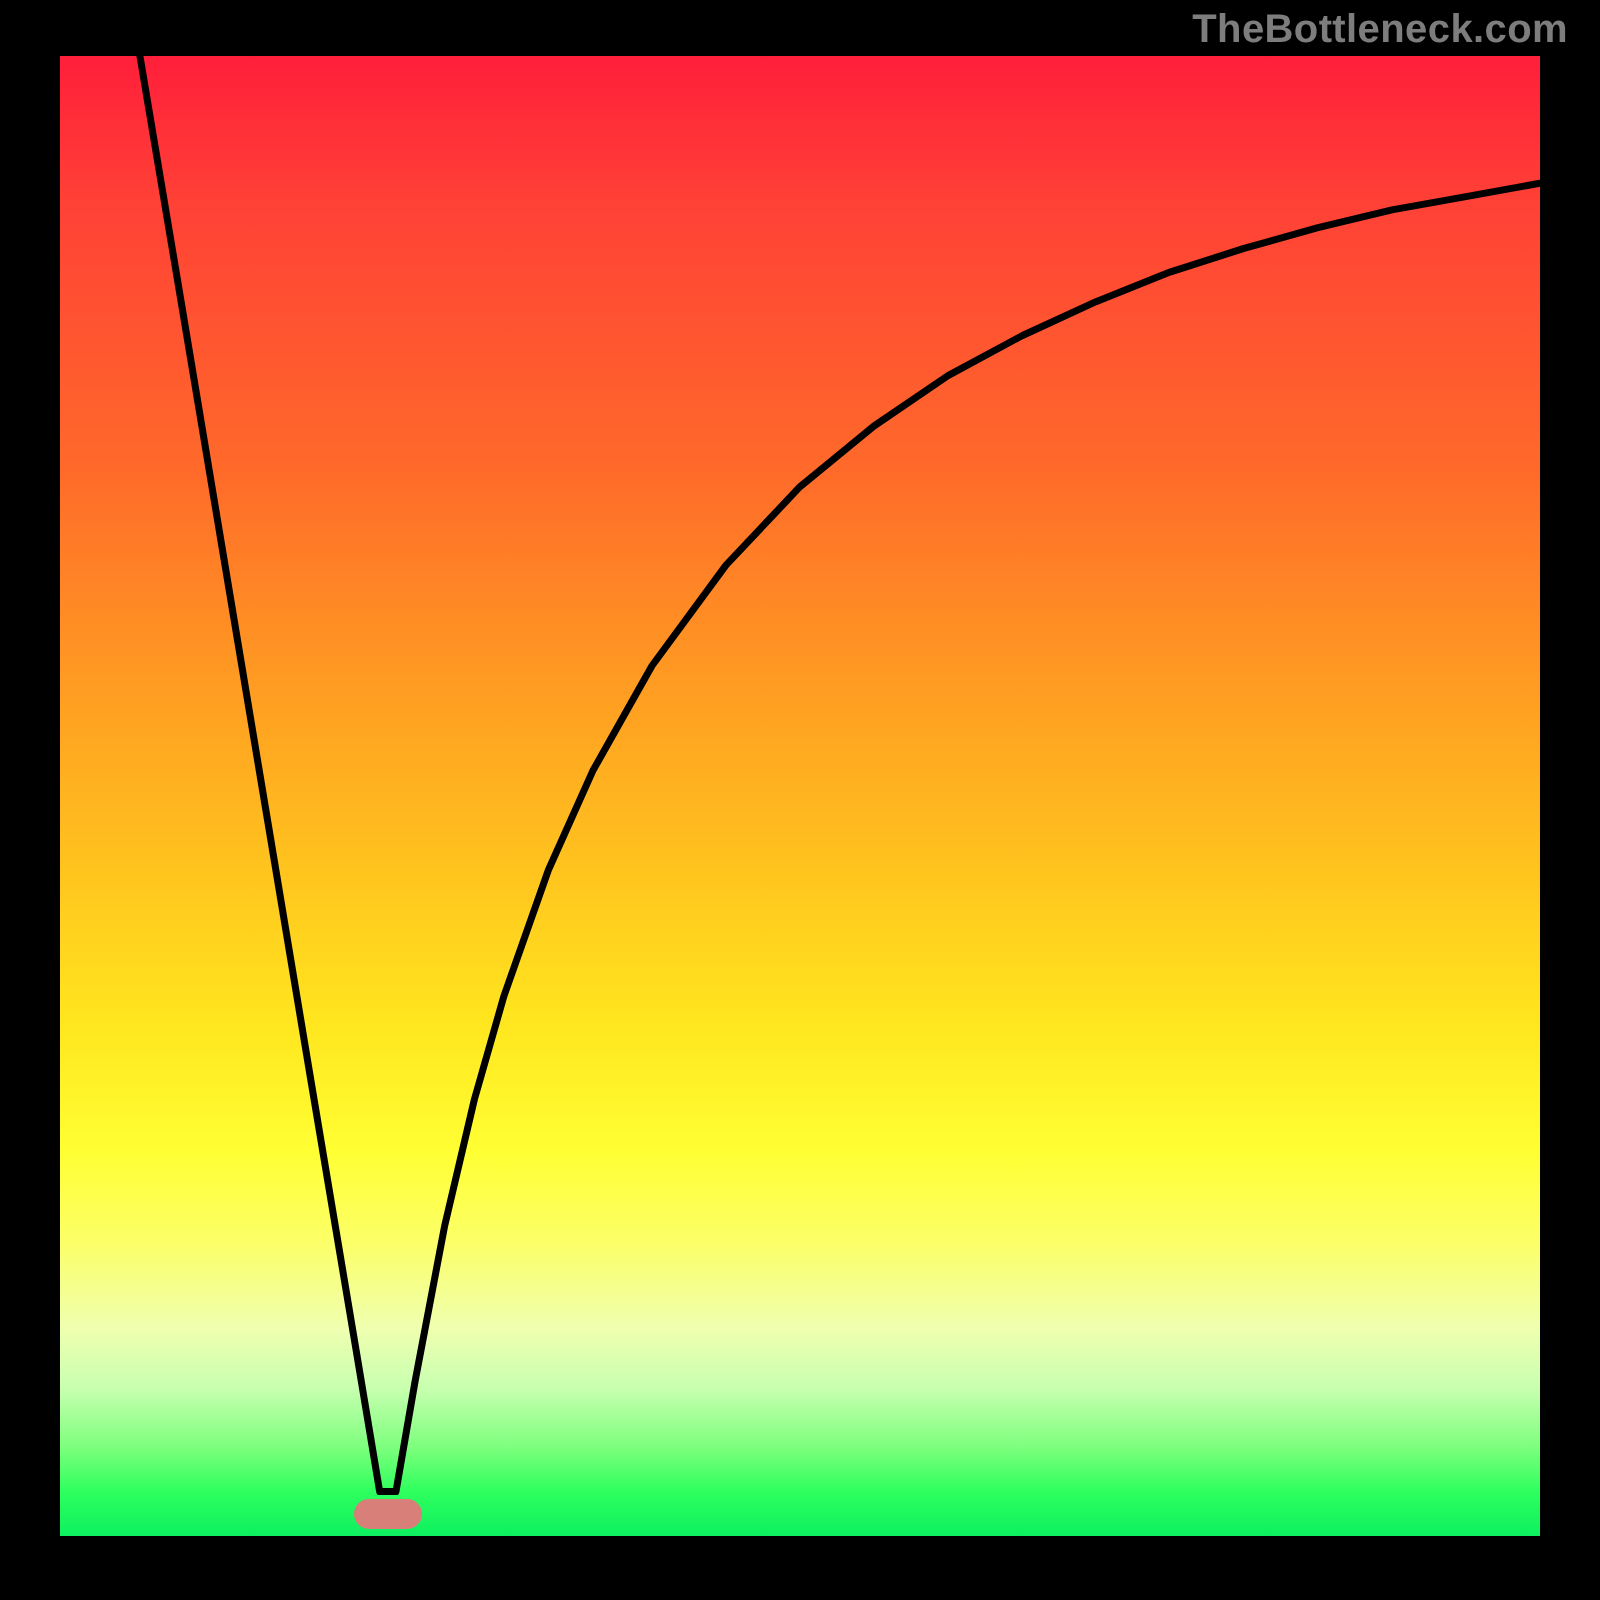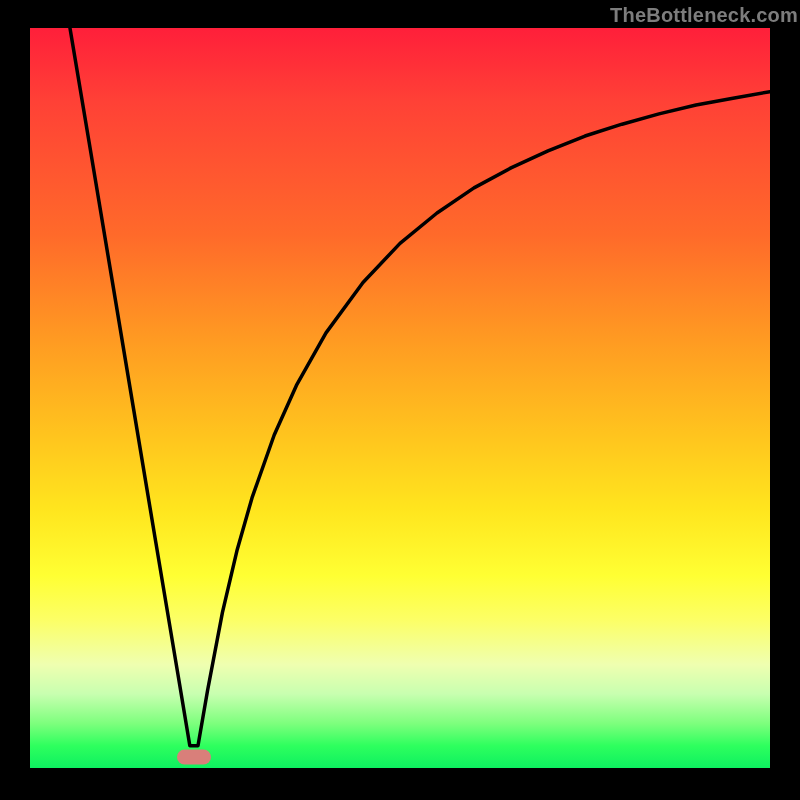--- a/index.html
+++ b/index.html
@@ -51,21 +51,21 @@
   .svg-overlay {
     position: absolute;
     left: 0;
     top: 0;
     width: 740px;
     height: 740px;
   }
   .watermark {
     position: absolute;
     top: 4px;
-    right: 2px;
+    right: 16px;
     color: #7d7d7d;
     font-size: 20px;
     font-weight: 600;
     letter-spacing: 0.2px;
   }
 </style>
 </head>
 <body>
 
 <div class="frame">

